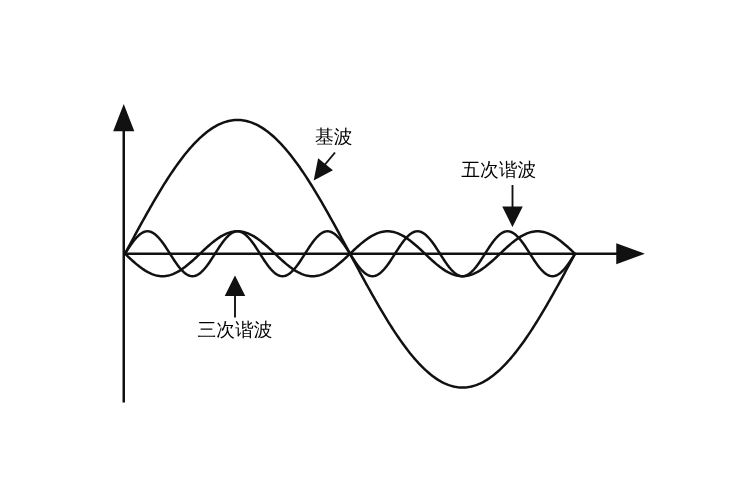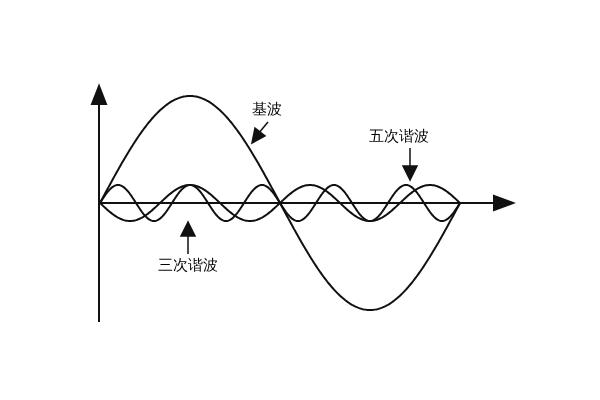--- a/index.html
+++ b/index.html
@@ -37,13 +37,13 @@
     <polygon points="410,180 403,166 417,166"></polygon>
   </g>
   <g stroke="#111" stroke-width="1.5" fill="#111">
     <line x1="188" y1="254" x2="188" y2="234"></line>
     <polygon points="188,222 181,236 195,236"></polygon>
   </g>
 </svg>
 
 <div class="label" style="left:252px; top:102px;">基波</div>
 <div class="label" style="left:369px; top:129px;">五次谐波</div>
-<div class="label" style="left:158px; top:258px;">三次谐波</div>
+<div class="label" style="left:158px; top:258px;font-family:Liberation Mono, monospace;">三次谐波</div>
 
 </body></html>

